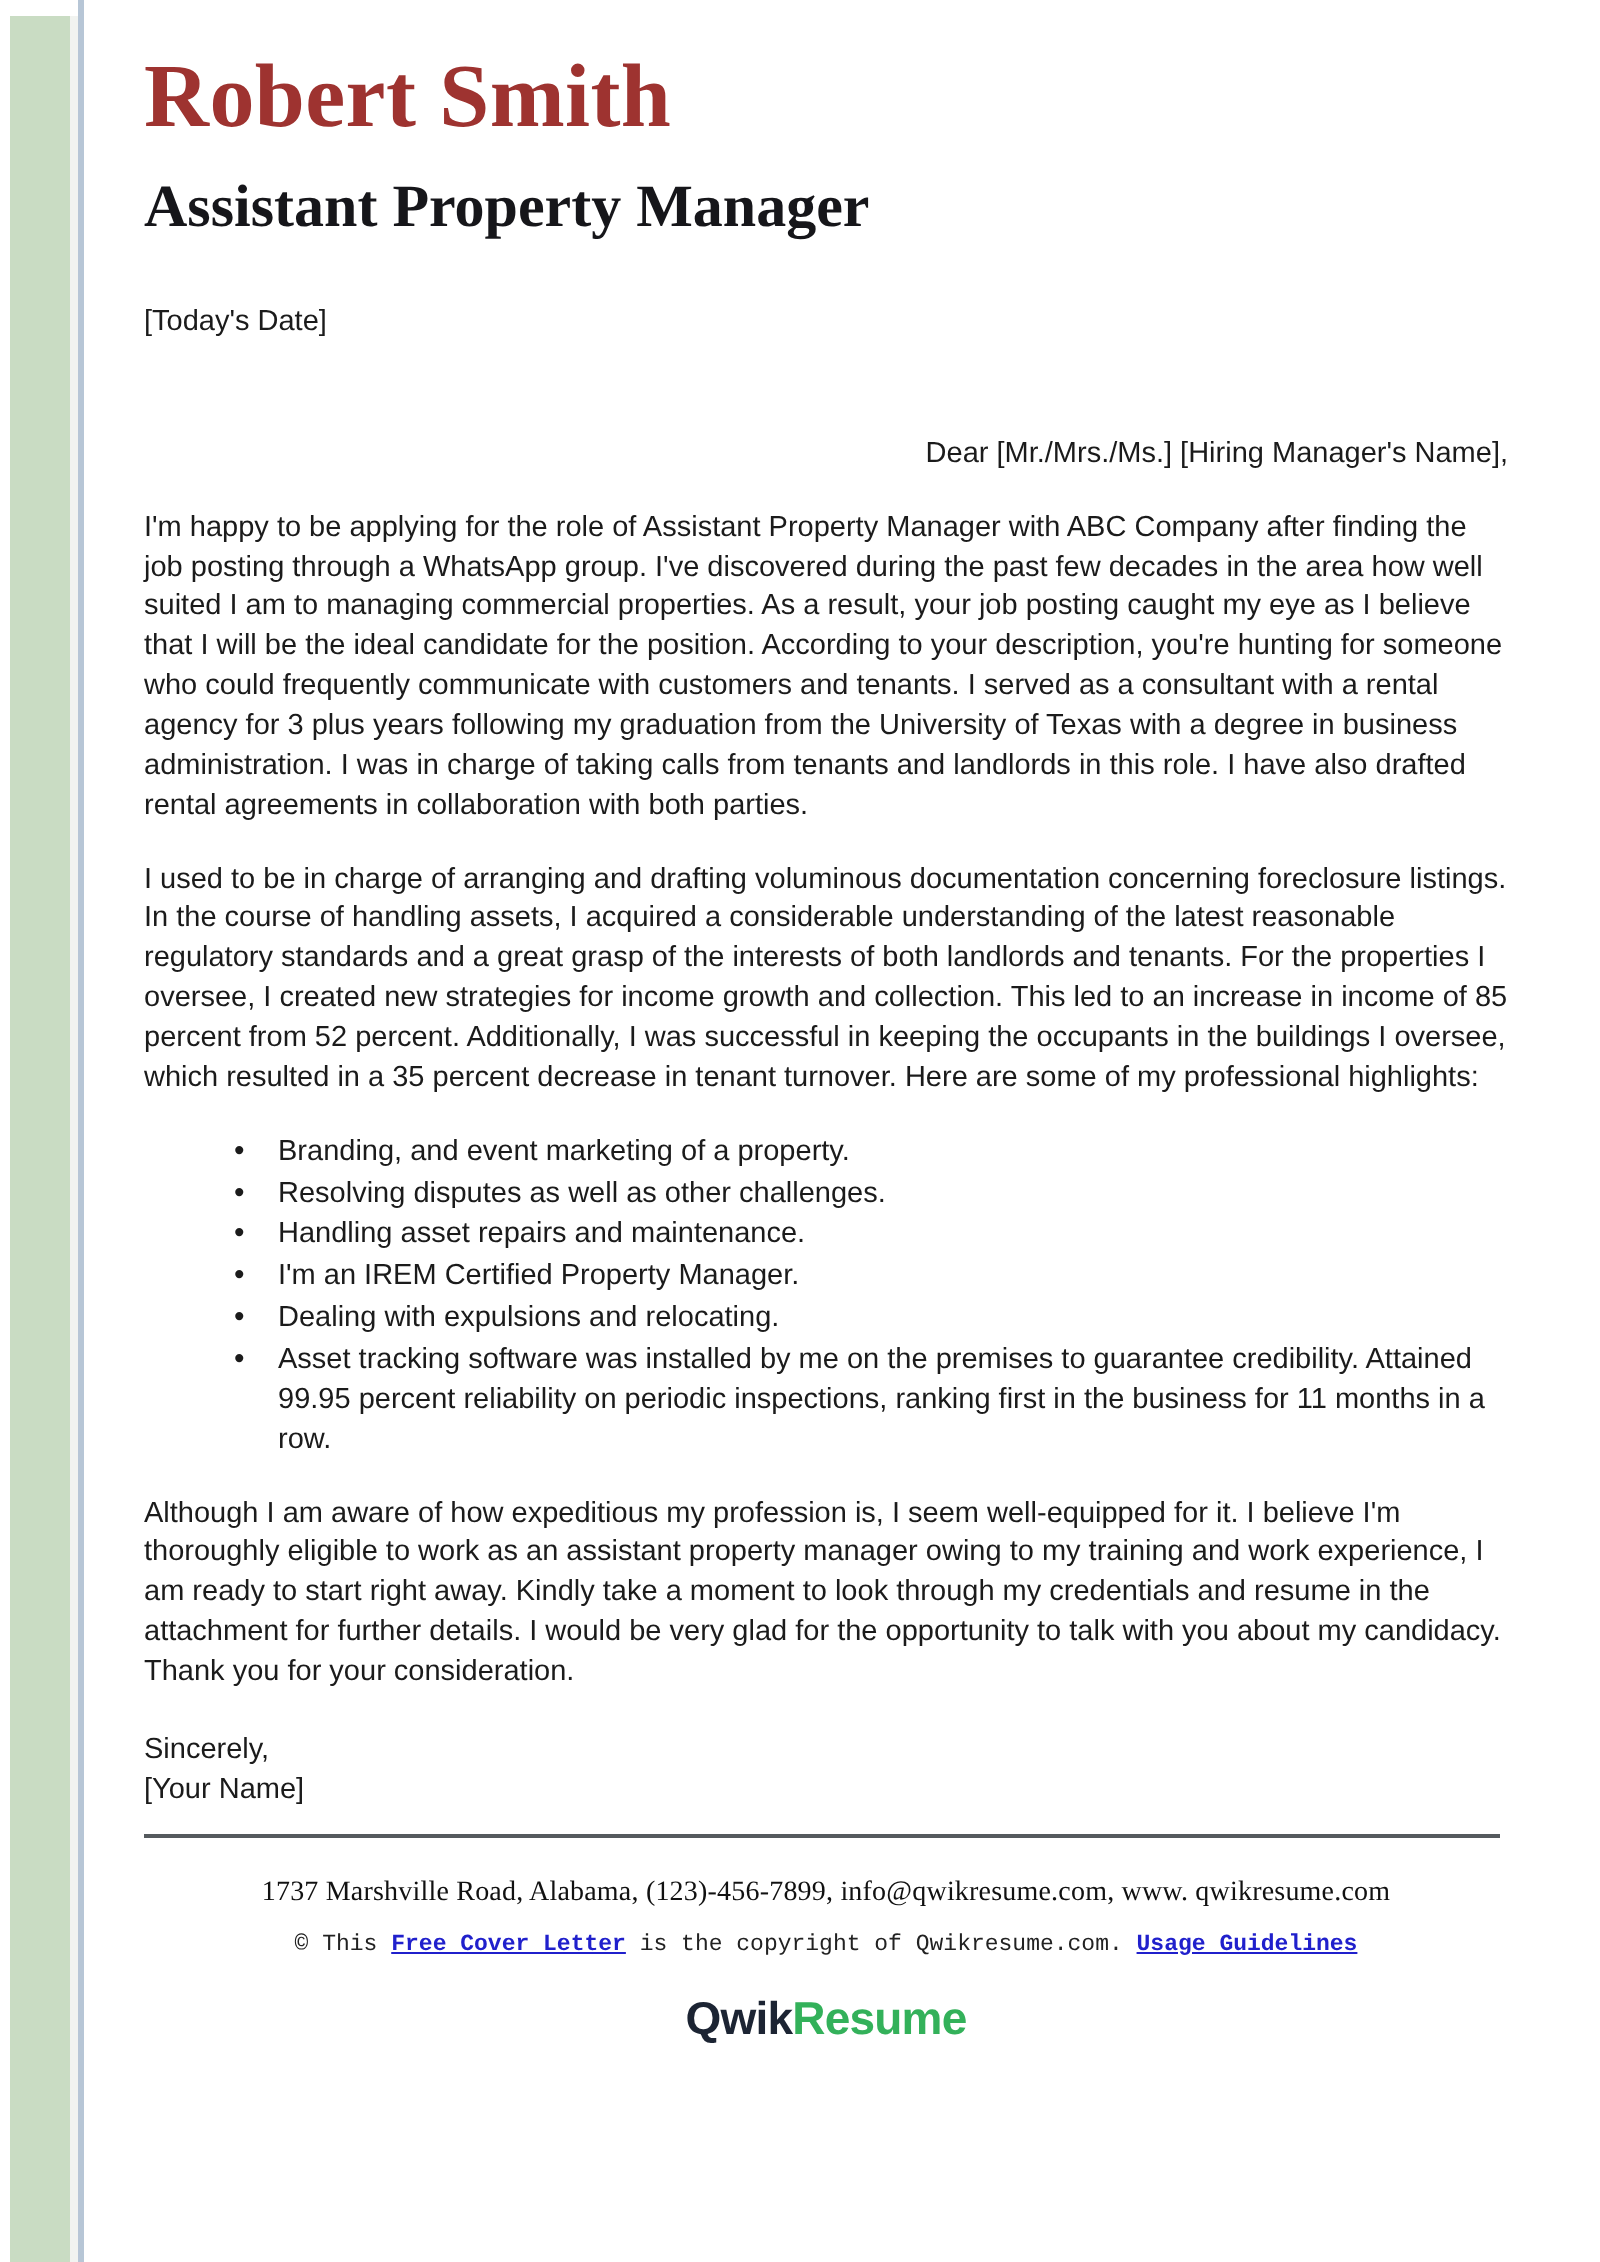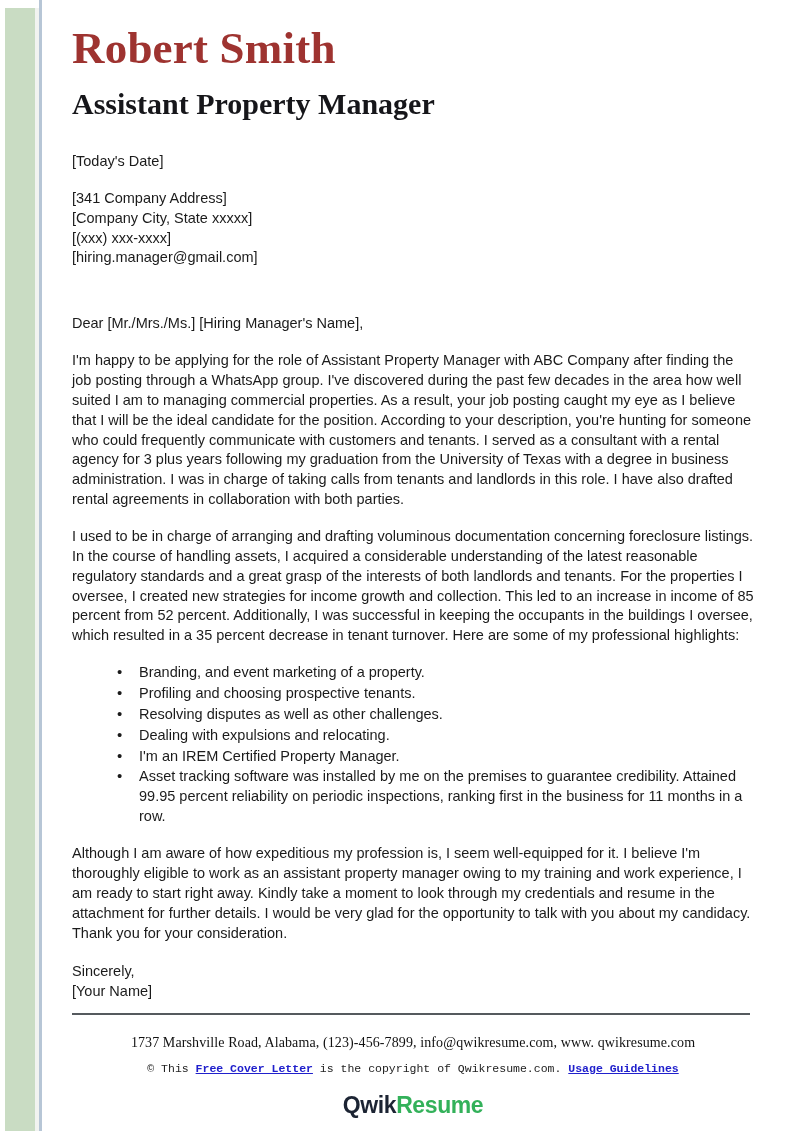--- a/index.html
+++ b/index.html
@@ -90,20 +90,21 @@
   .date-line {
     margin-top: 33px;
   }
   .addr-block {
     margin-top: 17px;
   }
   .addr-block div { white-space: nowrap; }
 
   .salutation {
     margin-top: 46px;
+    text-align: right;
   }
 
   p.para {
     margin: 17px 0 0 0;
     text-align: left;
   }
 
   ul.highlights {
     margin: 17px 0 0 0;
     padding-left: 45px;
@@ -182,38 +183,32 @@
 
   <div class="header">
     <div class="name">Robert Smith</div>
     <div class="jobtitle">Assistant Property Manager</div>
   </div>
 
   <div class="body-wrap">
 
     <div class="date-line">[Today's Date]</div>
 
-    <div class="addr-block">
-      <div>[341 Company Address]</div>
-      <div>[Company City, State xxxxx]</div>
-      <div>[(xxx) xxx-xxxx]</div>
-      <div>[hiring.manager@gmail.com]</div>
-    </div>
 
     <div class="salutation">Dear [Mr./Mrs./Ms.] [Hiring Manager's Name],</div>
 
     <p class="para">I'm happy to be applying for the role of Assistant Property Manager with ABC Company after finding the job posting through a WhatsApp group. I've discovered during the past few decades in the area how well suited I am to managing commercial properties. As a result, your job posting caught my eye as I believe that I will be the ideal candidate for the position. According to your description, you're hunting for someone who could frequently communicate with customers and tenants. I served as a consultant with a rental agency for 3 plus years following my graduation from the University of Texas with a degree in business administration. I was in charge of taking calls from tenants and landlords in this role. I have also drafted rental agreements in collaboration with both parties.</p>
     <p class="para">I used to be in charge of arranging and drafting voluminous documentation concerning foreclosure listings. In the course of handling assets, I acquired a considerable understanding of the latest reasonable regulatory standards and a great grasp of the interests of both landlords and tenants. For the properties I oversee, I created new strategies for income growth and collection. This led to an increase in income of 85 percent from 52 percent. Additionally, I was successful in keeping the occupants in the buildings I oversee, which resulted in a 35 percent decrease in tenant turnover. Here are some of my professional highlights:</p>
 
     <ul class="highlights">
       <li>Branding, and event marketing of a property.</li>
-      <li>Profiling and choosing prospective tenants.</li>
       <li>Resolving disputes as well as other challenges.</li>
+      <li>Handling asset repairs and maintenance.</li>
+      <li>I'm an IREM Certified Property Manager.</li>
       <li>Dealing with expulsions and relocating.</li>
-      <li>I'm an IREM Certified Property Manager.</li>
       <li>Asset tracking software was installed by me on the premises to guarantee credibility. Attained 99.95 percent reliability on periodic inspections, ranking first in the business for 11 months in a row.</li>
     </ul>
 
     <p class="para">Although I am aware of how expeditious my profession is, I seem well-equipped for it. I believe I'm thoroughly eligible to work as an assistant property manager owing to my training and work experience, I am ready to start right away. Kindly take a moment to look through my credentials and resume in the attachment for further details. I would be very glad for the opportunity to talk with you about my candidacy. Thank you for your consideration.</p>
 
     <div class="signoff">
       <div>Sincerely,</div>
       <div>[Your Name]</div>
     </div>
 

